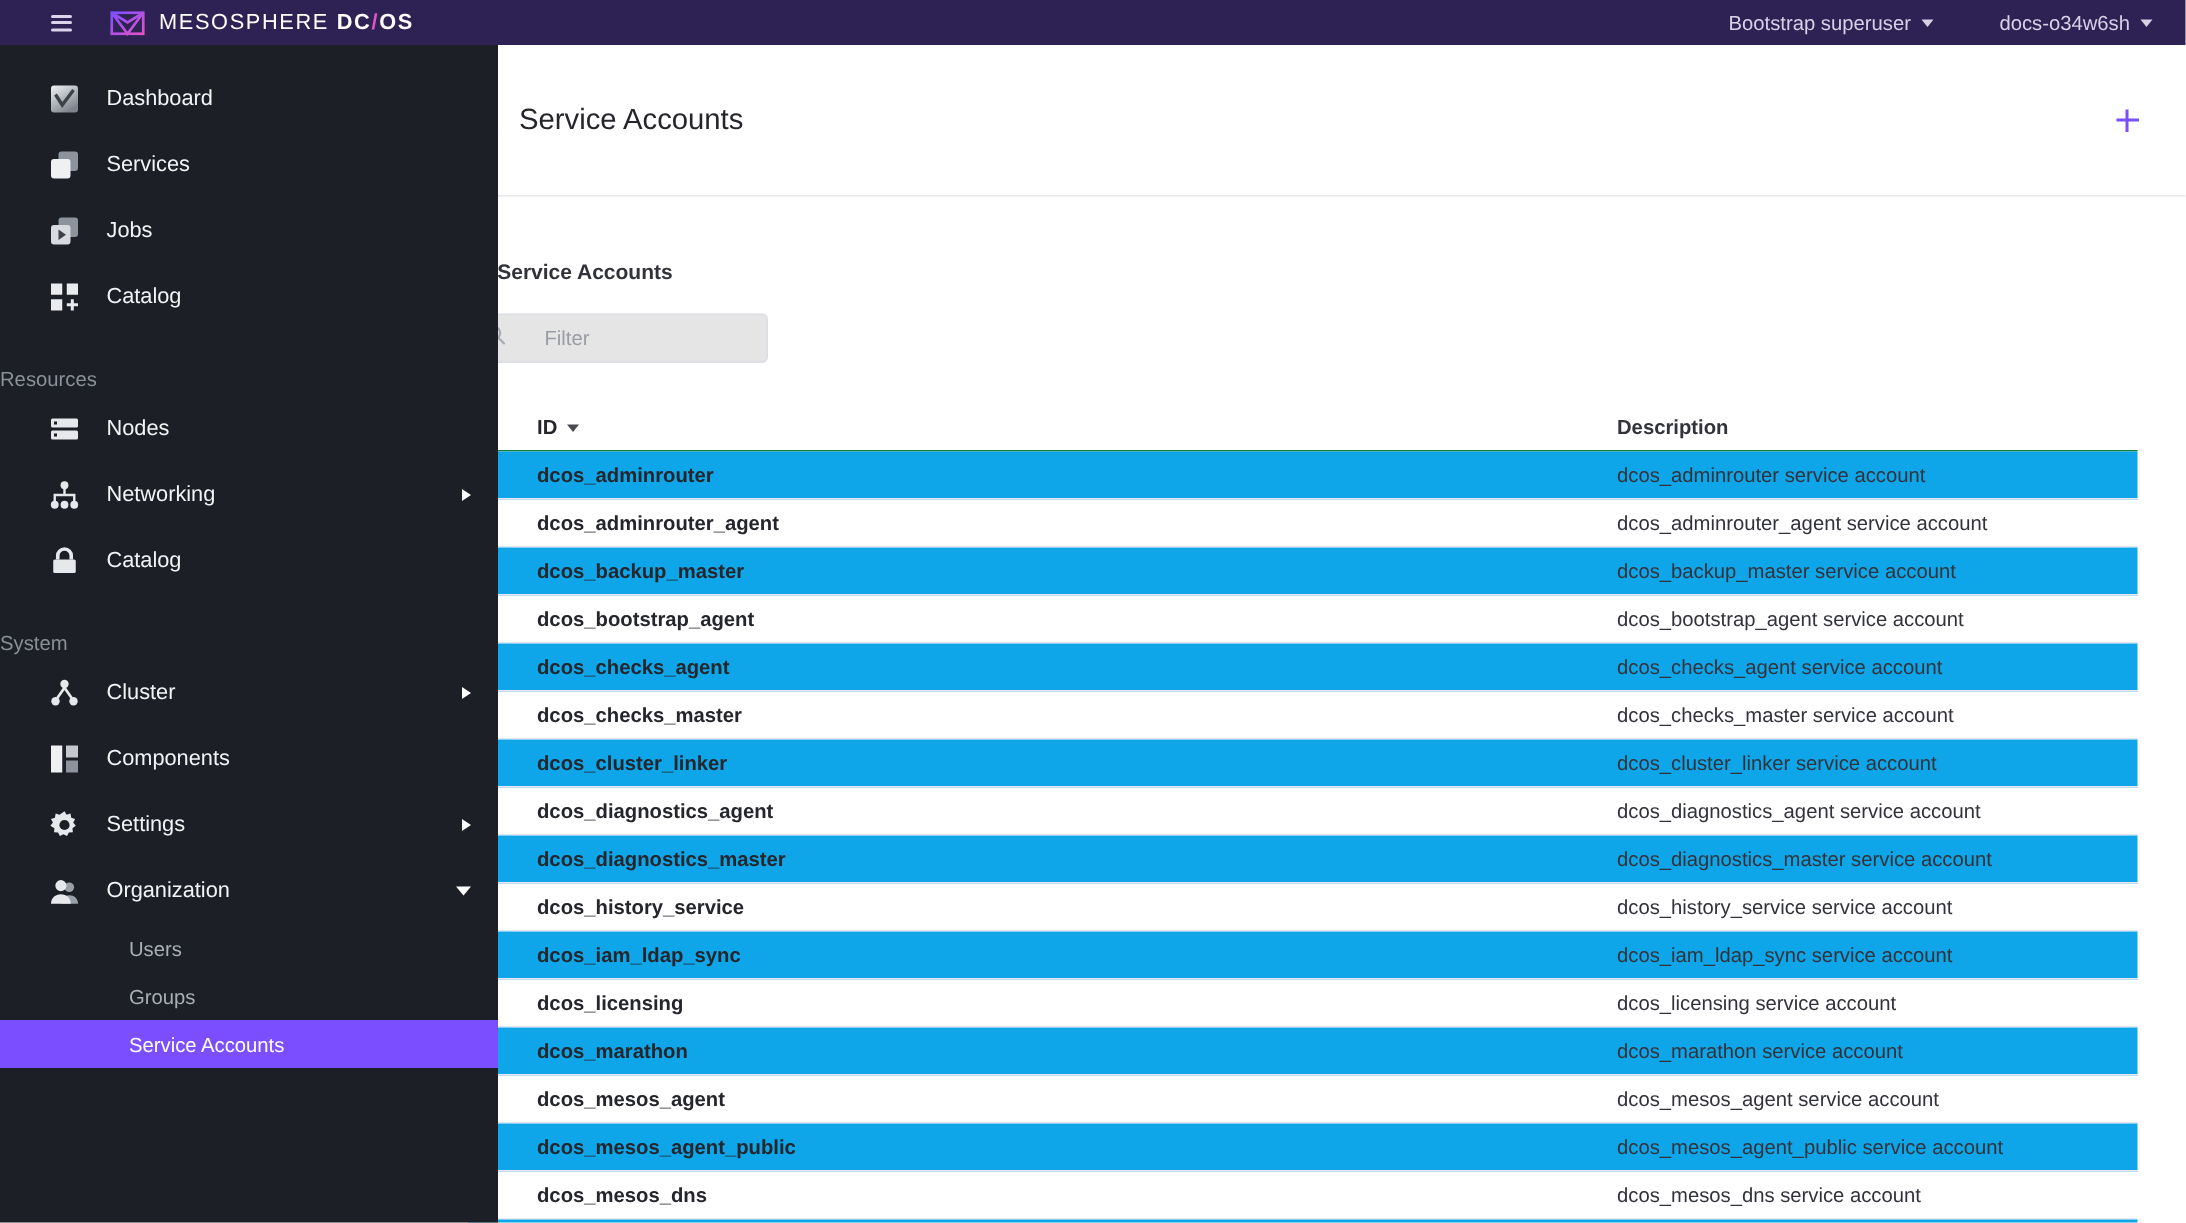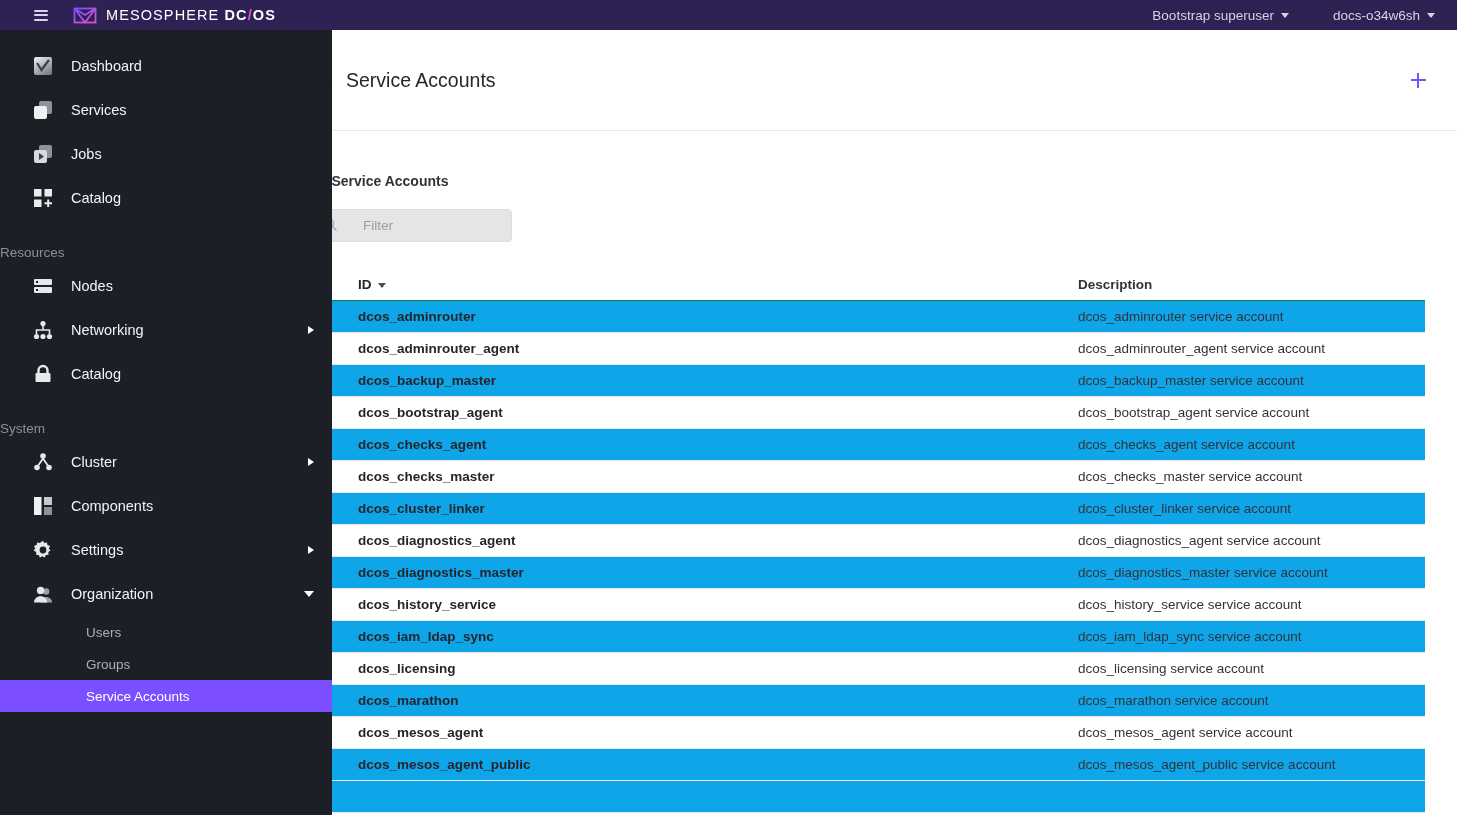--- a/index.html
+++ b/index.html
@@ -509,17 +509,24 @@
             <div class="c-id">dcos_mesos_agent</div>
             <div class="c-desc">dcos_mesos_agent service account</div>
           </div>
           <div class="trow alt">
             <div class="cb-cell">
               <div class="cb"></div>
             </div>
             <div class="c-id">dcos_mesos_agent_public</div>
             <div class="c-desc">dcos_mesos_agent_public service account</div>
           </div>
+          <div class="trow">
+            <div class="cb-cell">
+              <div class="cb"></div>
+            </div>
+            <div class="c-id">dcos_mesos_dns</div>
+            <div class="c-desc">dcos_mesos_dns service account</div>
+          </div>
           <div class="trow alt"></div>
         </div>
     </div>
   </div>
 </div>
 
 </body></html>

